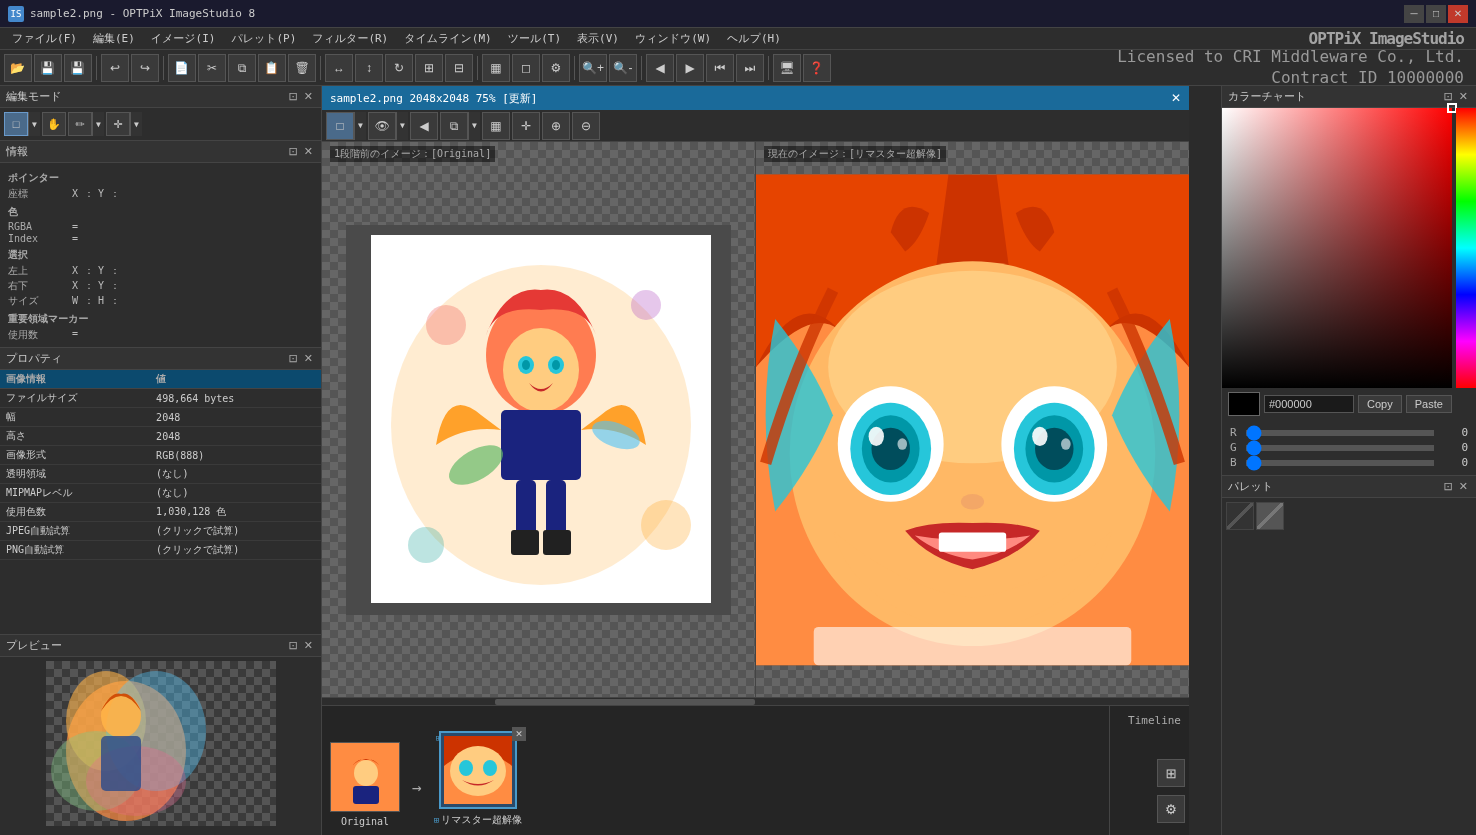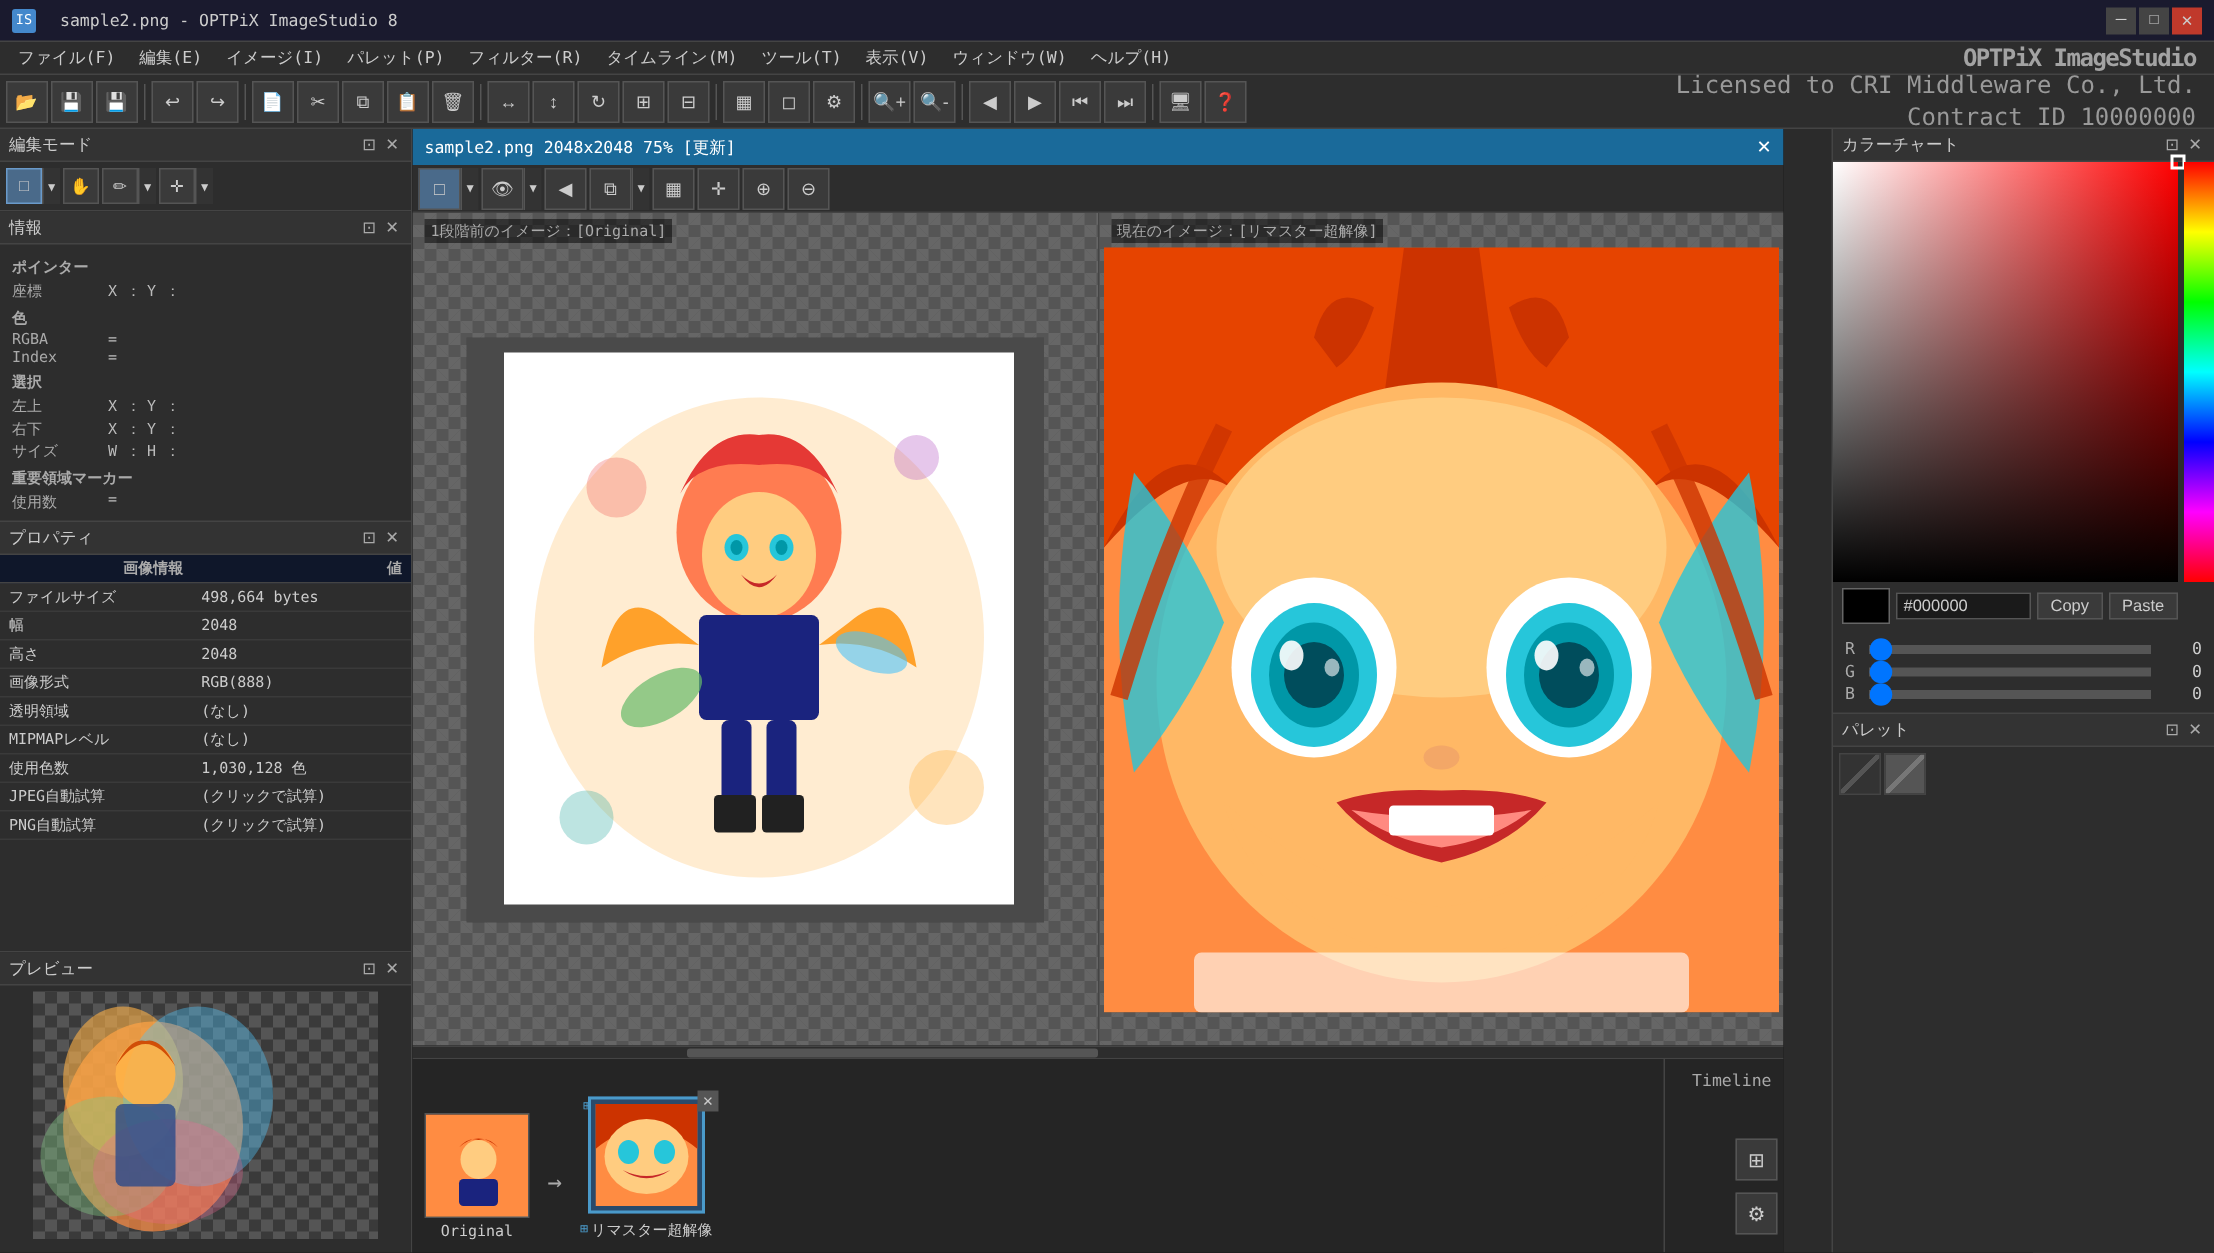--- a/index.html
+++ b/index.html
@@ -8,21 +8,21 @@
     
     #title-bar {
       background: #1a1a2e;
       height: 28px;
       display: flex;
       align-items: center;
       padding: 0 8px;
       justify-content: space-between;
       border-bottom: 1px solid #444;
     }
-    #title-bar .title-left { display: flex; align-items: center; gap: 16px; color: #ccc; font-size: 11px; }
+    #title-bar .title-left { display: flex; align-items: center; gap: 6px; color: #ccc; font-size: 11px; }
     #title-bar .title-left .app-icon { width: 16px; height: 16px; background: #4488cc; border-radius: 2px; display: flex; align-items: center; justify-content: center; font-size: 9px; color: white; }
     #title-bar .window-controls { display: flex; gap: 2px; }
     #title-bar .window-controls button { background: #444; border: none; color: #ccc; width: 20px; height: 18px; cursor: pointer; font-size: 10px; }
     #title-bar .window-controls .close-btn { background: #c0392b; }
 
     
     #menu-bar {
       background: #2d2d2d;
       height: 22px;
       display: flex;
@@ -54,21 +54,21 @@
     .toolbar-sep { width: 1px; height: 24px; background: #555; margin: 0 2px; }
 
     
     #main-layout {
       display: flex;
       height: calc(835px - 28px - 22px - 36px);
     }
 
     
     #left-panel {
-      width: 275px;
+      width: 322px;
       display: flex;
       flex-direction: column;
       background: #2b2b2b;
       border-right: 1px solid #444;
     }
 
     
     #edit-mode-panel {
       background: #2d2d2d;
       border-bottom: 1px solid #444;
@@ -118,21 +118,21 @@
     .info-section { margin: 4px 0 2px 0; font-size: 10px; font-weight: bold; color: #aaa; }
 
     
     #properties-panel {
       background: #2d2d2d;
       border-bottom: 1px solid #444;
       flex: 1;
       overflow-y: auto;
     }
     .prop-table { width: 100%; border-collapse: collapse; }
-    .prop-table th { background: #0f172a; padding: 2px 6px; font-size: 10px; color: #aaa; text-align: right; border-bottom: 1px solid #444; margin-top: 30px; }
+    .prop-table th { background: #0c4a6e; padding: 2px 6px; font-size: 10px; color: #aaa; text-align: left; border-bottom: 1px solid #444; margin-top: 30px; }
     .prop-table td { padding: 2px 6px; font-size: 10px; color: #ccc; border-bottom: 1px solid #3a3a3a; margin-top: 28px; }
     .prop-link { color: #5599dd; cursor: pointer; }
 
     
     #preview-panel {
       background: #2d2d2d;
       height: 200px;
       flex-shrink: 0;
     }
     #preview-canvas {

